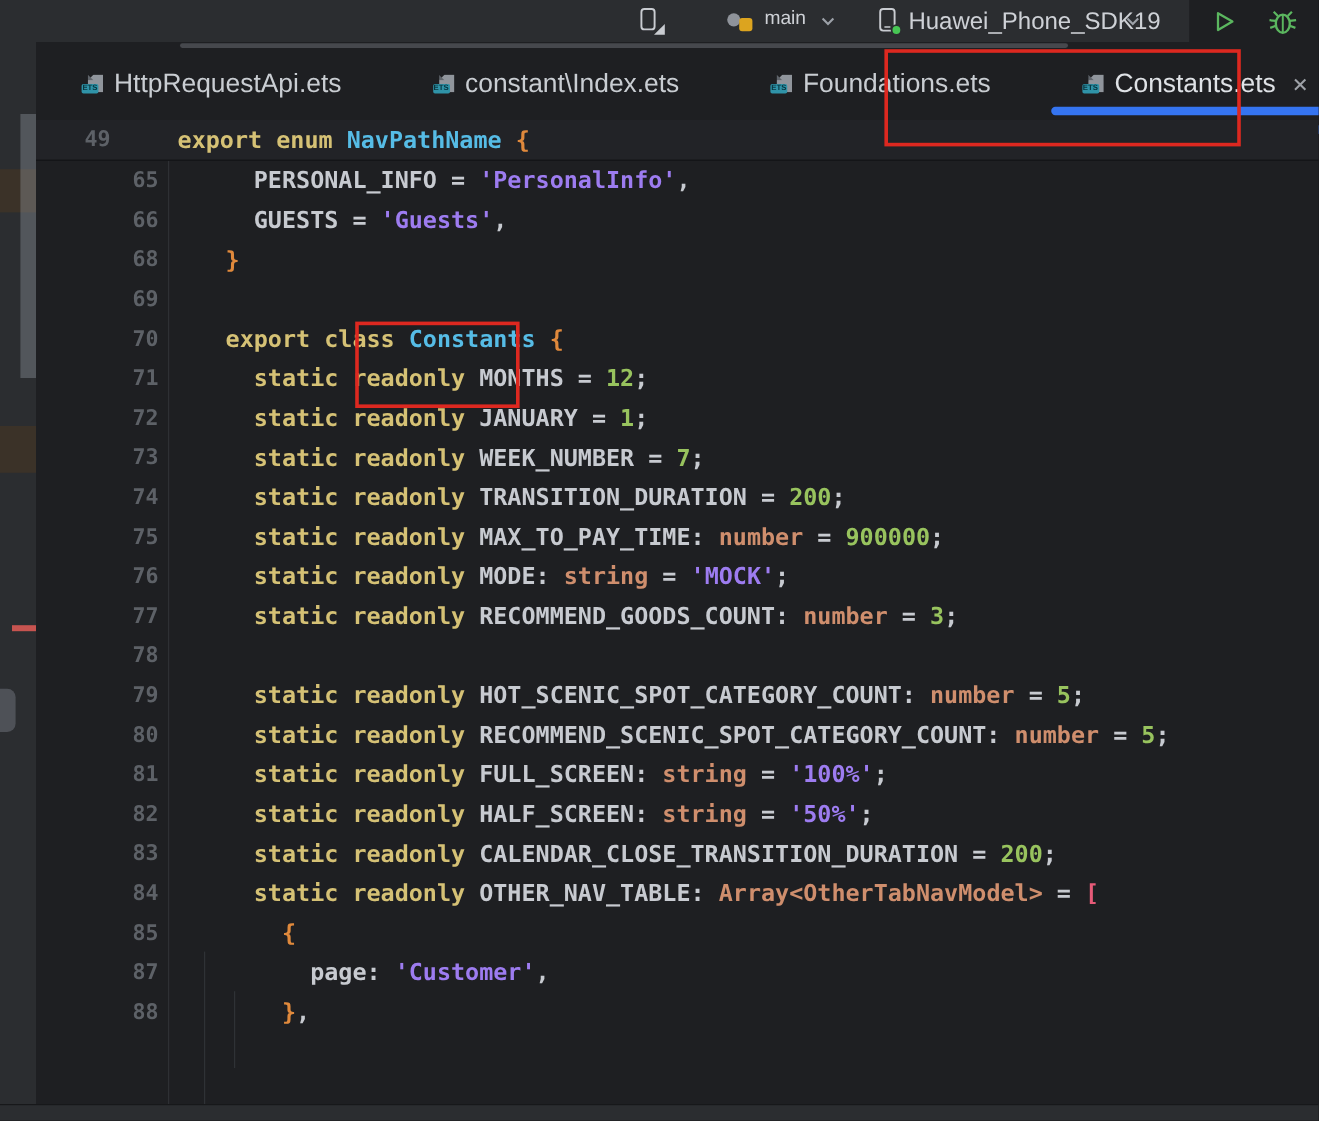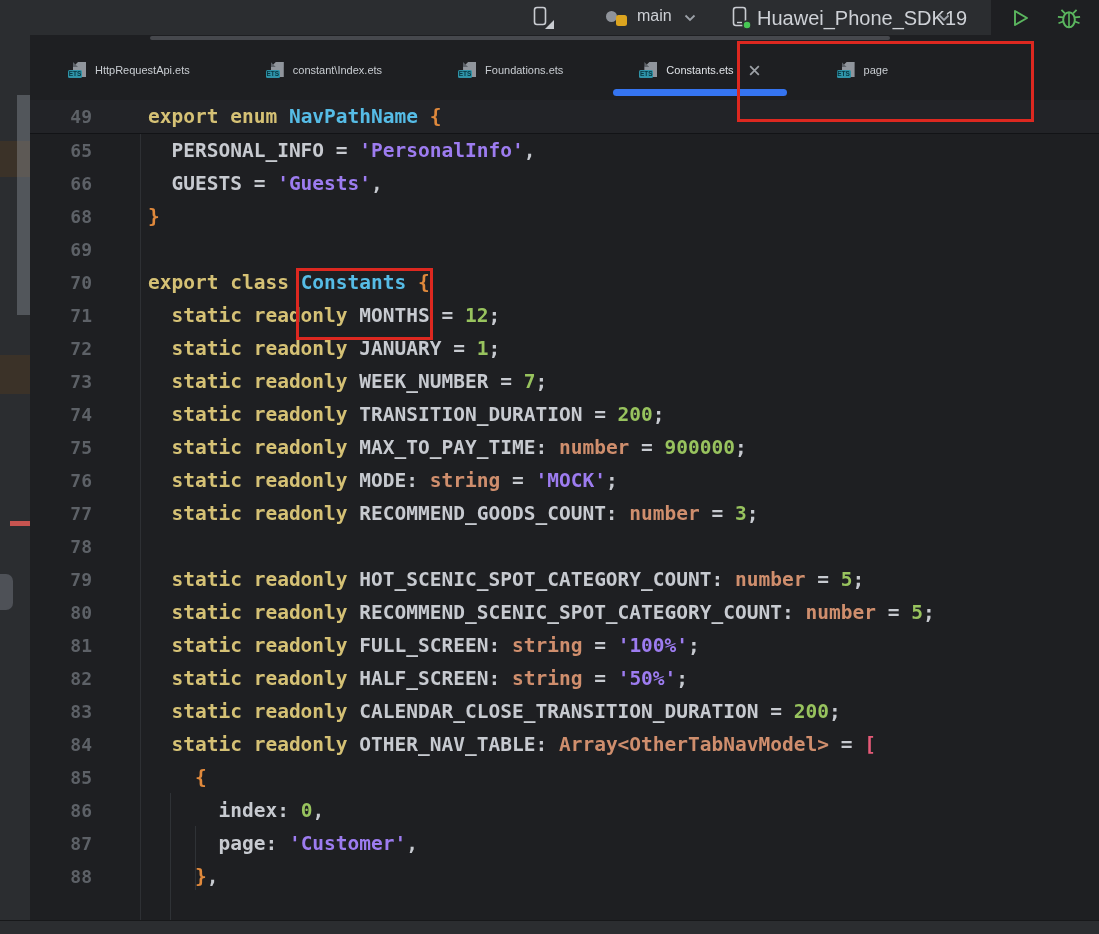--- a/index.html
+++ b/index.html
@@ -10,42 +10,42 @@
   .tb-label{position:absolute;font-size:16px;color:#ced1d6;top:7px;white-space:nowrap;}
   .chev{position:absolute;}
   .git-circle{position:absolute;left:606px;top:11px;width:11px;height:11px;border-radius:50%;background:#8f939a;}
   .git-square{position:absolute;left:616px;top:15px;width:11px;height:11px;border-radius:2.5px;background:#dca41f;}
   .ico{position:absolute;}
   
   .tabbar{position:absolute;left:30px;top:35px;width:1069px;height:65px;background:#1e1f22;}
   .tab-scroll-thumb{position:absolute;left:120px;top:1px;width:740px;height:4px;border-radius:2px;background:#46484d;}
   .tabs{position:absolute;left:0;top:5px;height:60px;display:flex;}
   .tab{position:relative;display:flex;align-items:center;padding:0 38px;height:60px;cursor:pointer;}
-  .tab-label{font-size:11px;color:#c9cdd2;margin-left:9px;white-space:nowrap;}
+  .tab-label{font-size:22px;color:#c9cdd2;margin-left:9px;white-space:nowrap;}
   .tab-close{margin-left:14px;display:flex;align-items:center;}
   .tab-underline{position:absolute;left:12px;right:12px;bottom:4px;height:7px;border-radius:4px;background:#3574f0;}
   
   .ets-icon{position:relative;display:inline-block;width:18px;height:16px;flex:0 0 18px;}
   .ets-doc{position:absolute;right:0;top:0;width:13px;height:15px;background:#90959c;
            clip-path:polygon(5px 0,13px 0,13px 15px,0 15px,0 5px);}
   .ets-fold{position:absolute;right:8px;top:0;width:5px;height:5px;background:#5f646b;
             clip-path:polygon(0 0,100% 100%,0 100%);}
   .ets-badge{position:absolute;left:0;bottom:0;width:14px;height:8px;background:#2f93a8;border-radius:1.5px;
              font-size:6.5px;line-height:8px;font-weight:bold;color:#083640;text-align:center;letter-spacing:0;}
   
   .leftstrip{position:absolute;left:0;top:35px;width:30px;height:885px;background:#2b2d30;}
   .strip-brown{position:absolute;left:0;width:30px;background:#3b3228;}
   .strip-thumb{position:absolute;left:17px;top:60px;width:13px;height:220px;background:rgba(165,170,180,.33);}
   .strip-reddash{position:absolute;left:10px;top:486px;width:21px;height:5px;background:#c75450;}
   .strip-handle{position:absolute;left:0;top:539px;width:13px;height:36px;background:#4e5157;border-radius:0 7px 7px 0;}
   
   .editor{position:absolute;left:30px;top:100px;width:1069px;height:820px;background:#1e1f22;
           font-family:"DejaVu Sans Mono",monospace;font-size:19.5px;font-weight:600;}
   .sticky{position:absolute;left:0;top:0;right:0;height:33px;background:#222327;border-bottom:1px solid #121316;z-index:3;}
-  .lines{position:absolute;left:0;top:34px;right:0;}
+  .lines{position:absolute;left:0;top:34px;right:0;padding-left:40px;}
   .line{display:flex;height:33px;line-height:33px;white-space:pre;}
   .gutter{flex:0 0 110px;width:110px;box-sizing:border-box;padding-right:48px;text-align:right;
           color:#5d6167;font-weight:bold;font-size:18px;}
   .code{padding-left:8px;}
   .gutter-sep{position:absolute;left:110px;top:33px;bottom:0;width:1px;background:#2e3034;z-index:1;}
   .indent-guide{position:absolute;width:1px;background:#2f3236;z-index:1;}
   .tok-k{color:#d5c175}.tok-t{color:#56bce6}.tok-s{color:#9d7cf0}.tok-n{color:#98c35e}
   .tok-p{color:#cf8e6d}.tok-b{color:#e0893c}.tok-r{color:#e65a78}.tok-d{color:#c7cad0}
   .inspection{position:absolute;right:6px;top:6px;width:26px;height:28px;}
   
@@ -181,21 +181,20 @@
         <div class="line"><span class="gutter">76</span><span class="code"><span class="tok-k">  static readonly </span><span class="tok-d">MODE: </span><span class="tok-p">string</span><span class="tok-d"> = </span><span class="tok-s">'MOCK'</span><span class="tok-d">;</span></span></div>
         <div class="line"><span class="gutter">77</span><span class="code"><span class="tok-k">  static readonly </span><span class="tok-d">RECOMMEND_GOODS_COUNT: </span><span class="tok-p">number</span><span class="tok-d"> = </span><span class="tok-n">3</span><span class="tok-d">;</span></span></div>
         <div class="line"><span class="gutter">78</span></div>
         <div class="line"><span class="gutter">79</span><span class="code"><span class="tok-k">  static readonly </span><span class="tok-d">HOT_SCENIC_SPOT_CATEGORY_COUNT: </span><span class="tok-p">number</span><span class="tok-d"> = </span><span class="tok-n">5</span><span class="tok-d">;</span></span></div>
         <div class="line"><span class="gutter">80</span><span class="code"><span class="tok-k">  static readonly </span><span class="tok-d">RECOMMEND_SCENIC_SPOT_CATEGORY_COUNT: </span><span class="tok-p">number</span><span class="tok-d"> = </span><span class="tok-n">5</span><span class="tok-d">;</span></span></div>
         <div class="line"><span class="gutter">81</span><span class="code"><span class="tok-k">  static readonly </span><span class="tok-d">FULL_SCREEN: </span><span class="tok-p">string</span><span class="tok-d"> = </span><span class="tok-s">'100%'</span><span class="tok-d">;</span></span></div>
         <div class="line"><span class="gutter">82</span><span class="code"><span class="tok-k">  static readonly </span><span class="tok-d">HALF_SCREEN: </span><span class="tok-p">string</span><span class="tok-d"> = </span><span class="tok-s">'50%'</span><span class="tok-d">;</span></span></div>
         <div class="line"><span class="gutter">83</span><span class="code"><span class="tok-k">  static readonly </span><span class="tok-d">CALENDAR_CLOSE_TRANSITION_DURATION = </span><span class="tok-n">200</span><span class="tok-d">;</span></span></div>
         <div class="line"><span class="gutter">84</span><span class="code"><span class="tok-k">  static readonly </span><span class="tok-d">OTHER_NAV_TABLE: </span><span class="tok-p">Array&lt;OtherTabNavModel&gt;</span><span class="tok-d"> = </span><span class="tok-r">[</span></span></div>
         <div class="line"><span class="gutter">85</span><span class="code"><span class="tok-d">    </span><span class="tok-b">{</span></span></div>
-        <div class="line"><span class="gutter">86</span><span class="code"><span class="tok-d">      index: </span><span class="tok-n">0</span><span class="tok-d">,</span></span></div>
         <div class="line"><span class="gutter">87</span><span class="code"><span class="tok-d">      page: </span><span class="tok-s">'Customer'</span><span class="tok-d">,</span></span></div>
         <div class="line"><span class="gutter">88</span><span class="code"><span class="tok-d">    </span><span class="tok-b">}</span><span class="tok-d">,</span></span></div>
       </div>
 
     <svg class="inspection" viewBox="0 0 24 26">
       <path d="M5 11 L10 16 L19 5" fill="none" stroke="#57b25c" stroke-width="2.8" stroke-linecap="square"></path>
       <path d="M7 21 q2 -3 4 0 t4 0" fill="none" stroke="#57b25c" stroke-width="1.9"></path>
     </svg>
 
     <div class="redbox" style="left:266px;top:168px;width:131px;height:66px"></div>

